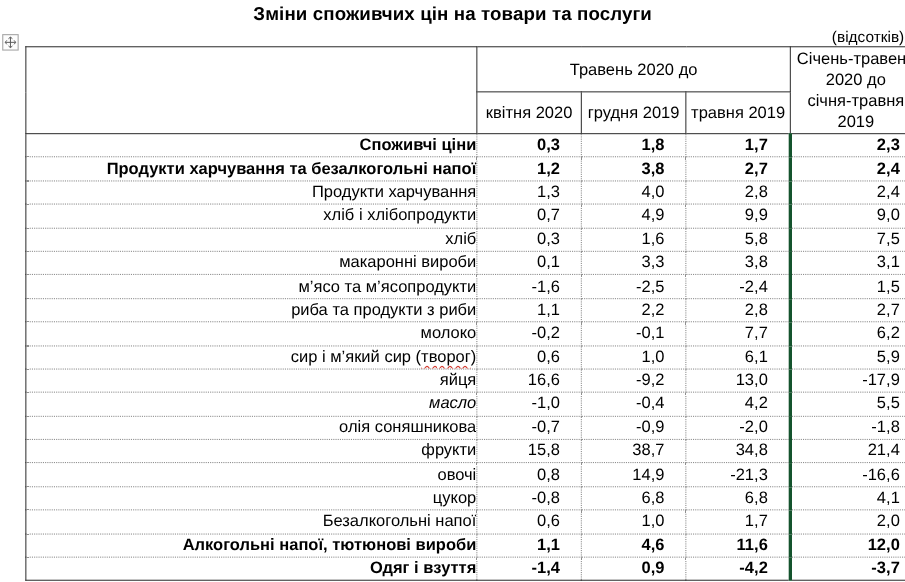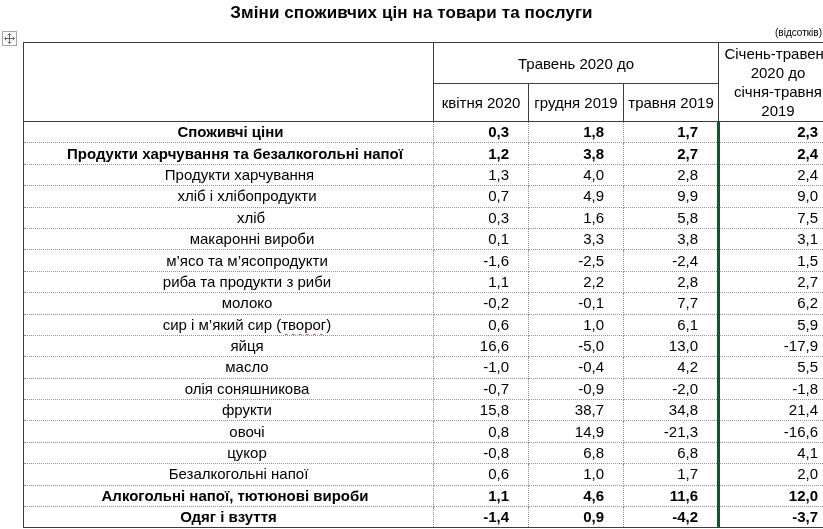--- a/index.html
+++ b/index.html
@@ -17,21 +17,21 @@
     padding-top: 3px;
     font-size: 17px;
     font-weight: 700;
     text-align: center;
     letter-spacing: 0.1px;
   }
 
   .units-note {
     position: absolute;
     top: 25px; right: 1px;
-    font-size: 10px;
+    font-size: 14px;
     line-height: 16px;
   }
 
   .move-handle {
     position: absolute;
     top: 31px; left: 2px;
     width: 13px; height: 13px;
     border: 1px solid #a6a6a6;
     background: #fdfdfd;
     display: flex; align-items: center; justify-content: center;
@@ -64,21 +64,21 @@
     height: 20.4px;
     font-size: 15px;
     line-height: 18px;
     padding: 0;
     vertical-align: middle;
     border-right: 1px dotted #8f8f8f;
     border-bottom: 1px dotted #8f8f8f;
   }
   .price-table tbody td:nth-child(5) { border-left: 3px solid #14532d; }
 
-  .label-cell { text-align: center; white-space: nowrap; overflow: hidden; }
+  .label-cell { text-align: right; white-space: nowrap; overflow: hidden; }
   .value-cell { text-align: right; padding-right: 19px !important; }
   tr.bold { font-weight: 700; }
 
   .misspelled {
     text-decoration-line: underline;
     text-decoration-style: wavy;
     text-decoration-color: #d43a2f;
     text-decoration-thickness: 1px;
     text-underline-offset: 3px;
   }
@@ -188,26 +188,26 @@
         <tr>
           <td class="label-cell" style="padding-left: 37px;"><span>сир і м’який сир (</span><span class="misspelled">творог</span><span>)</span></td>
           <td class="value-cell">0,6</td>
           <td class="value-cell">1,0</td>
           <td class="value-cell">6,1</td>
           <td class="value-cell">5,9</td>
         </tr>
         <tr>
           <td class="label-cell" style="padding-left: 37px;">яйця</td>
           <td class="value-cell">16,6</td>
-          <td class="value-cell">-5,0</td>
+          <td class="value-cell">-9,2</td>
           <td class="value-cell">13,0</td>
           <td class="value-cell">-17,9</td>
         </tr>
         <tr>
-          <td class="label-cell" style="padding-left: 37px;">масло</td>
+          <td class="label-cell" style="padding-left: 37px; font-style: italic;">масло</td>
           <td class="value-cell">-1,0</td>
           <td class="value-cell">-0,4</td>
           <td class="value-cell">4,2</td>
           <td class="value-cell">5,5</td>
         </tr>
         <tr>
           <td class="label-cell" style="padding-left: 37px;">олія соняшникова</td>
           <td class="value-cell">-0,7</td>
           <td class="value-cell">-0,9</td>
           <td class="value-cell">-2,0</td>

